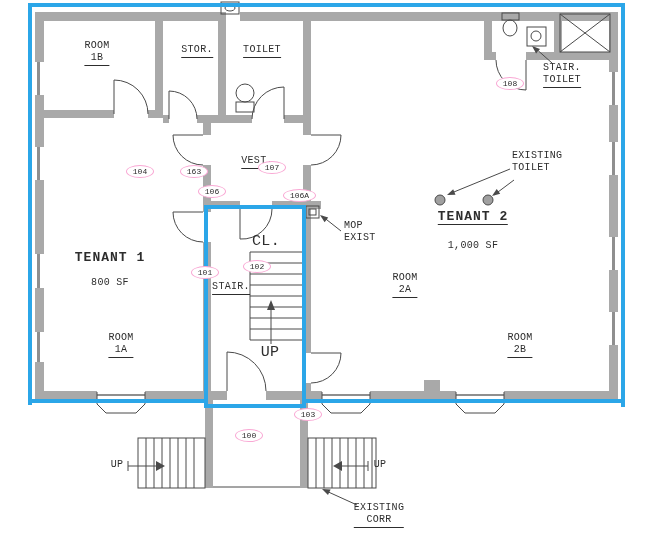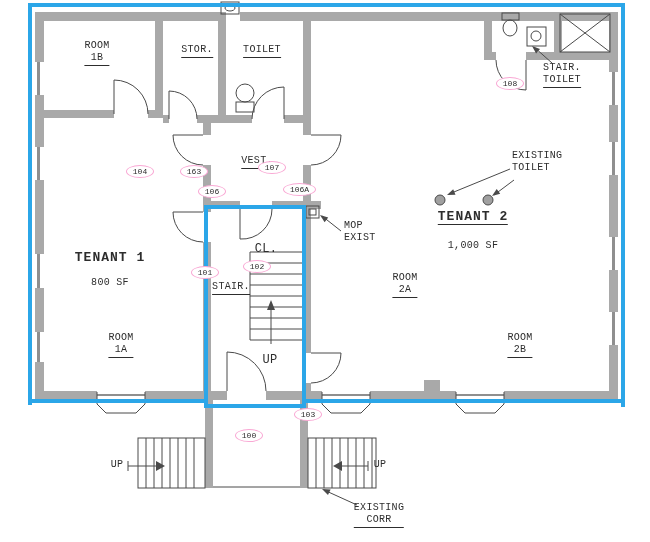--- a/index.html
+++ b/index.html
@@ -6,21 +6,21 @@
   html,body { width:650px; height:542px; background:#ffffff; }
   .canvas { position:relative; width:650px; height:542px; background:#fff; overflow:hidden;
             font-family:Liberation Mono, monospace; }
   svg.plan { position:absolute; left:0; top:0; }
   .lbl { position:absolute; color:#2d2d2d; font-size:10px; line-height:12px;
          letter-spacing:0.3px; text-align:center; transform:translateX(-50%);
          white-space:nowrap; }
   .lbl.ul { border-bottom:1px solid #2d2d2d; padding-bottom:1px; }
   .lbl.left { transform:none; text-align:left; }
   .lbl.tenant { font-size:13px; font-weight:bold; letter-spacing:1px; }
-  .lbl.small { font-size:12px;margin-top:7px; }
+  .lbl.small { font-size:15px; }
   .oval { position:absolute; width:28px; height:13px; border:1px solid #f9a8d4;
           border-radius:50%; background:#fff; font-size:8px; line-height:11px;
           text-align:center; color:#2d2d2d;margin-top:44px; }
   .oval.wide { width:33px; }
 </style>
 </head>
 <body>
 
 <div class="canvas">
 
@@ -224,17 +224,17 @@
   <div class="lbl" style="left:117px; top:459px">UP</div>
   <div class="lbl" style="left:380px; top:459px">UP</div>
 
   <div class="oval" style="left:235px; top:385px">100</div>
   <div class="oval" style="left:191px; top:222px">101</div>
   <div class="oval" style="left:243px; top:216px">102</div>
   <div class="oval" style="left:294px; top:364px">103</div>
   <div class="oval" style="left:126px; top:121px">104</div>
   <div class="oval" style="left:180px; top:121px">163</div>
   <div class="oval" style="left:198px; top:141px">106</div>
-  <div class="oval wide" style="left:283px; top:139px">106A</div>
+  <div class="oval wide" style="left:283px; top:145px">106A</div>
   <div class="oval" style="left:258px; top:117px">107</div>
   <div class="oval" style="left:496px; top:33px">108</div>
 
 </div>
 
 </body></html>

